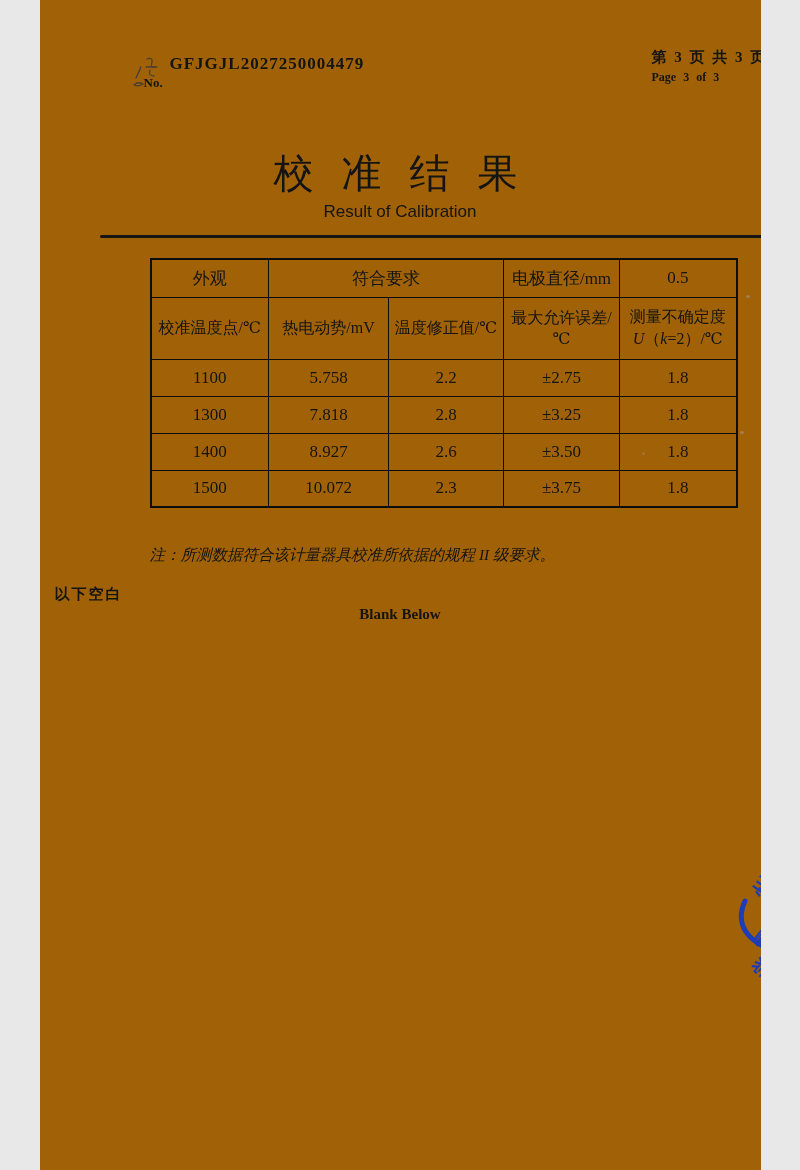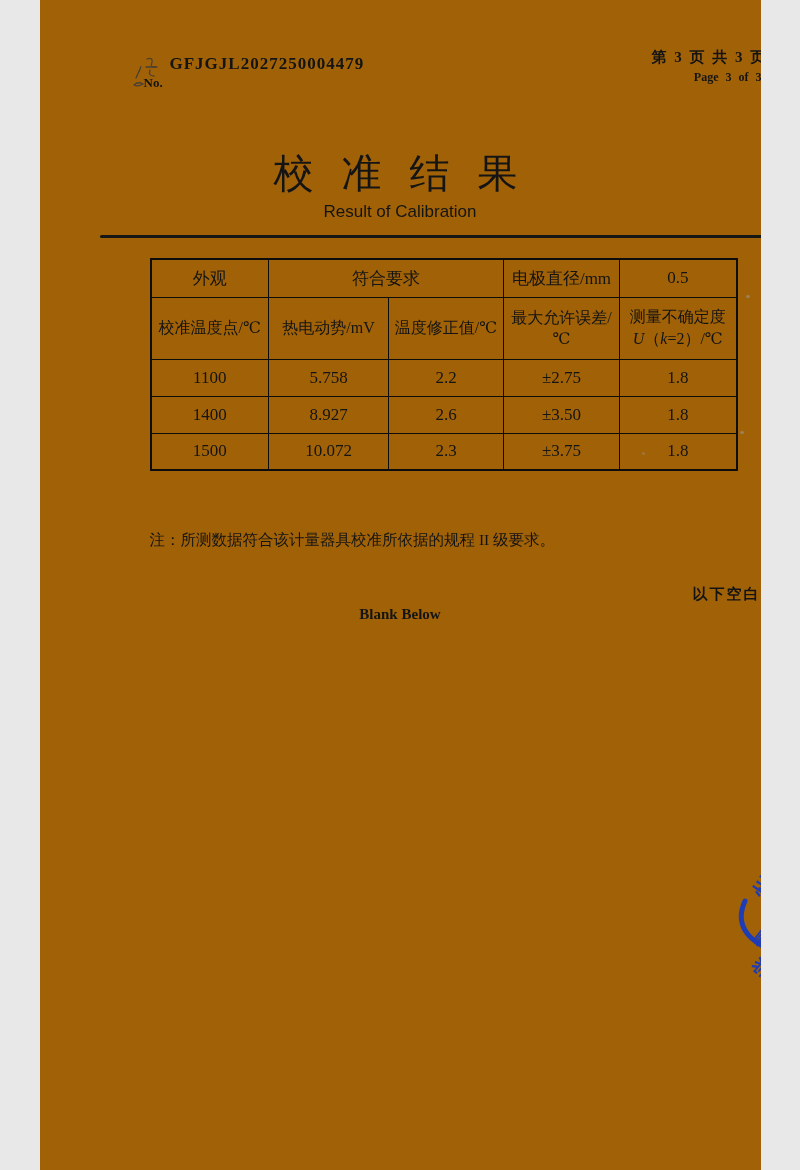--- a/index.html
+++ b/index.html
@@ -11,21 +11,21 @@
   }
 
   
   .certno-block { position:absolute; left:92px; top:50px; }
   .hand-marks { position:absolute; left:0; top:4px; }
   .certno { position:absolute; left:38px; top:4px; font-size:17px; font-weight:bold;
             letter-spacing:1px; white-space:nowrap; }
   .no-label { position:absolute; left:12px; top:25px; font-size:13px; font-weight:bold; }
 
   
-  .page-info { position:absolute; left:612px; top:48px; width:110px; text-align:right; }
+  .page-info { position:absolute; left:612px; top:48px; width:110px; text-align:left; }
   .page-cn { font-size:15px; font-weight:bold; letter-spacing:2px; white-space:nowrap; }
   .page-en { font-size:12px; font-weight:bold; margin-top:3px; word-spacing:4px; }
 
   
   .title-cn { position:absolute; left:0; top:146px; width:100%; text-align:center;
               font-size:40px; font-weight:normal; letter-spacing:9px; }
   .title-en { position:absolute; left:0; top:202px; width:100%; text-align:center;
               font-size:17px; font-weight:normal;
               font-family:"Liberation Sans","DejaVu Sans",sans-serif; }
   .title-rule { position:absolute; left:60px; top:235px; width:678px; height:3px;
@@ -37,24 +37,24 @@
   .cal-table td { border:1.5px solid #0d0d0d; text-align:center; vertical-align:middle;
                   font-size:17px; padding:0 2px; }
   .cal-table { border:2.5px solid #0d0d0d; }
   .row-top td { height:38px; font-size:17px; }
   .row-head td { height:62px; font-size:16px; }
   .row-data td { height:37px; font-size:17px; }
   .u-line { display:block; font-size:16px; margin-top:1px; }
   .it { font-style:italic; }
 
   
-  .note { position:absolute; left:110px; top:530px; font-size:15.5px; white-space:nowrap; }
+  .note { position:absolute; left:110px; top:545px; font-size:15.5px; white-space:nowrap;font-style:italic; }
 
   
-  .blank-cn { position:absolute; left:0; top:585px; width:100%; text-align:right;
+  .blank-cn { position:absolute; left:15px; top:585px; width:100%; text-align:left;
               font-size:15px; font-weight:bold; letter-spacing:2px; }
   .blank-en { position:absolute; left:0; top:606px; width:100%; text-align:center;
               font-size:15px; font-weight:bold; }
 
   
   .stamp { position:absolute; left:688px; top:848px; width:112px; height:160px; }
   .stamp svg { width:100%; height:100%; }
   .stamp text { font-family:"Liberation Serif","DejaVu Serif",serif; font-weight:bold; }
 
   
@@ -117,20 +117,27 @@
       </td>
     </tr>
     <tr class="row-data">
       <td>1100</td>
       <td>5.758</td>
       <td>2.2</td>
       <td>±2.75</td>
       <td>1.8</td>
     </tr>
     <tr class="row-data">
+      <td>1300</td>
+      <td>7.818</td>
+      <td>2.8</td>
+      <td>±3.25</td>
+      <td>1.8</td>
+    </tr>
+    <tr class="row-data">
       <td>1400</td>
       <td>8.927</td>
       <td>2.6</td>
       <td>±3.50</td>
       <td>1.8</td>
     </tr>
     <tr class="row-data">
       <td>1500</td>
       <td>10.072</td>
       <td>2.3</td>

